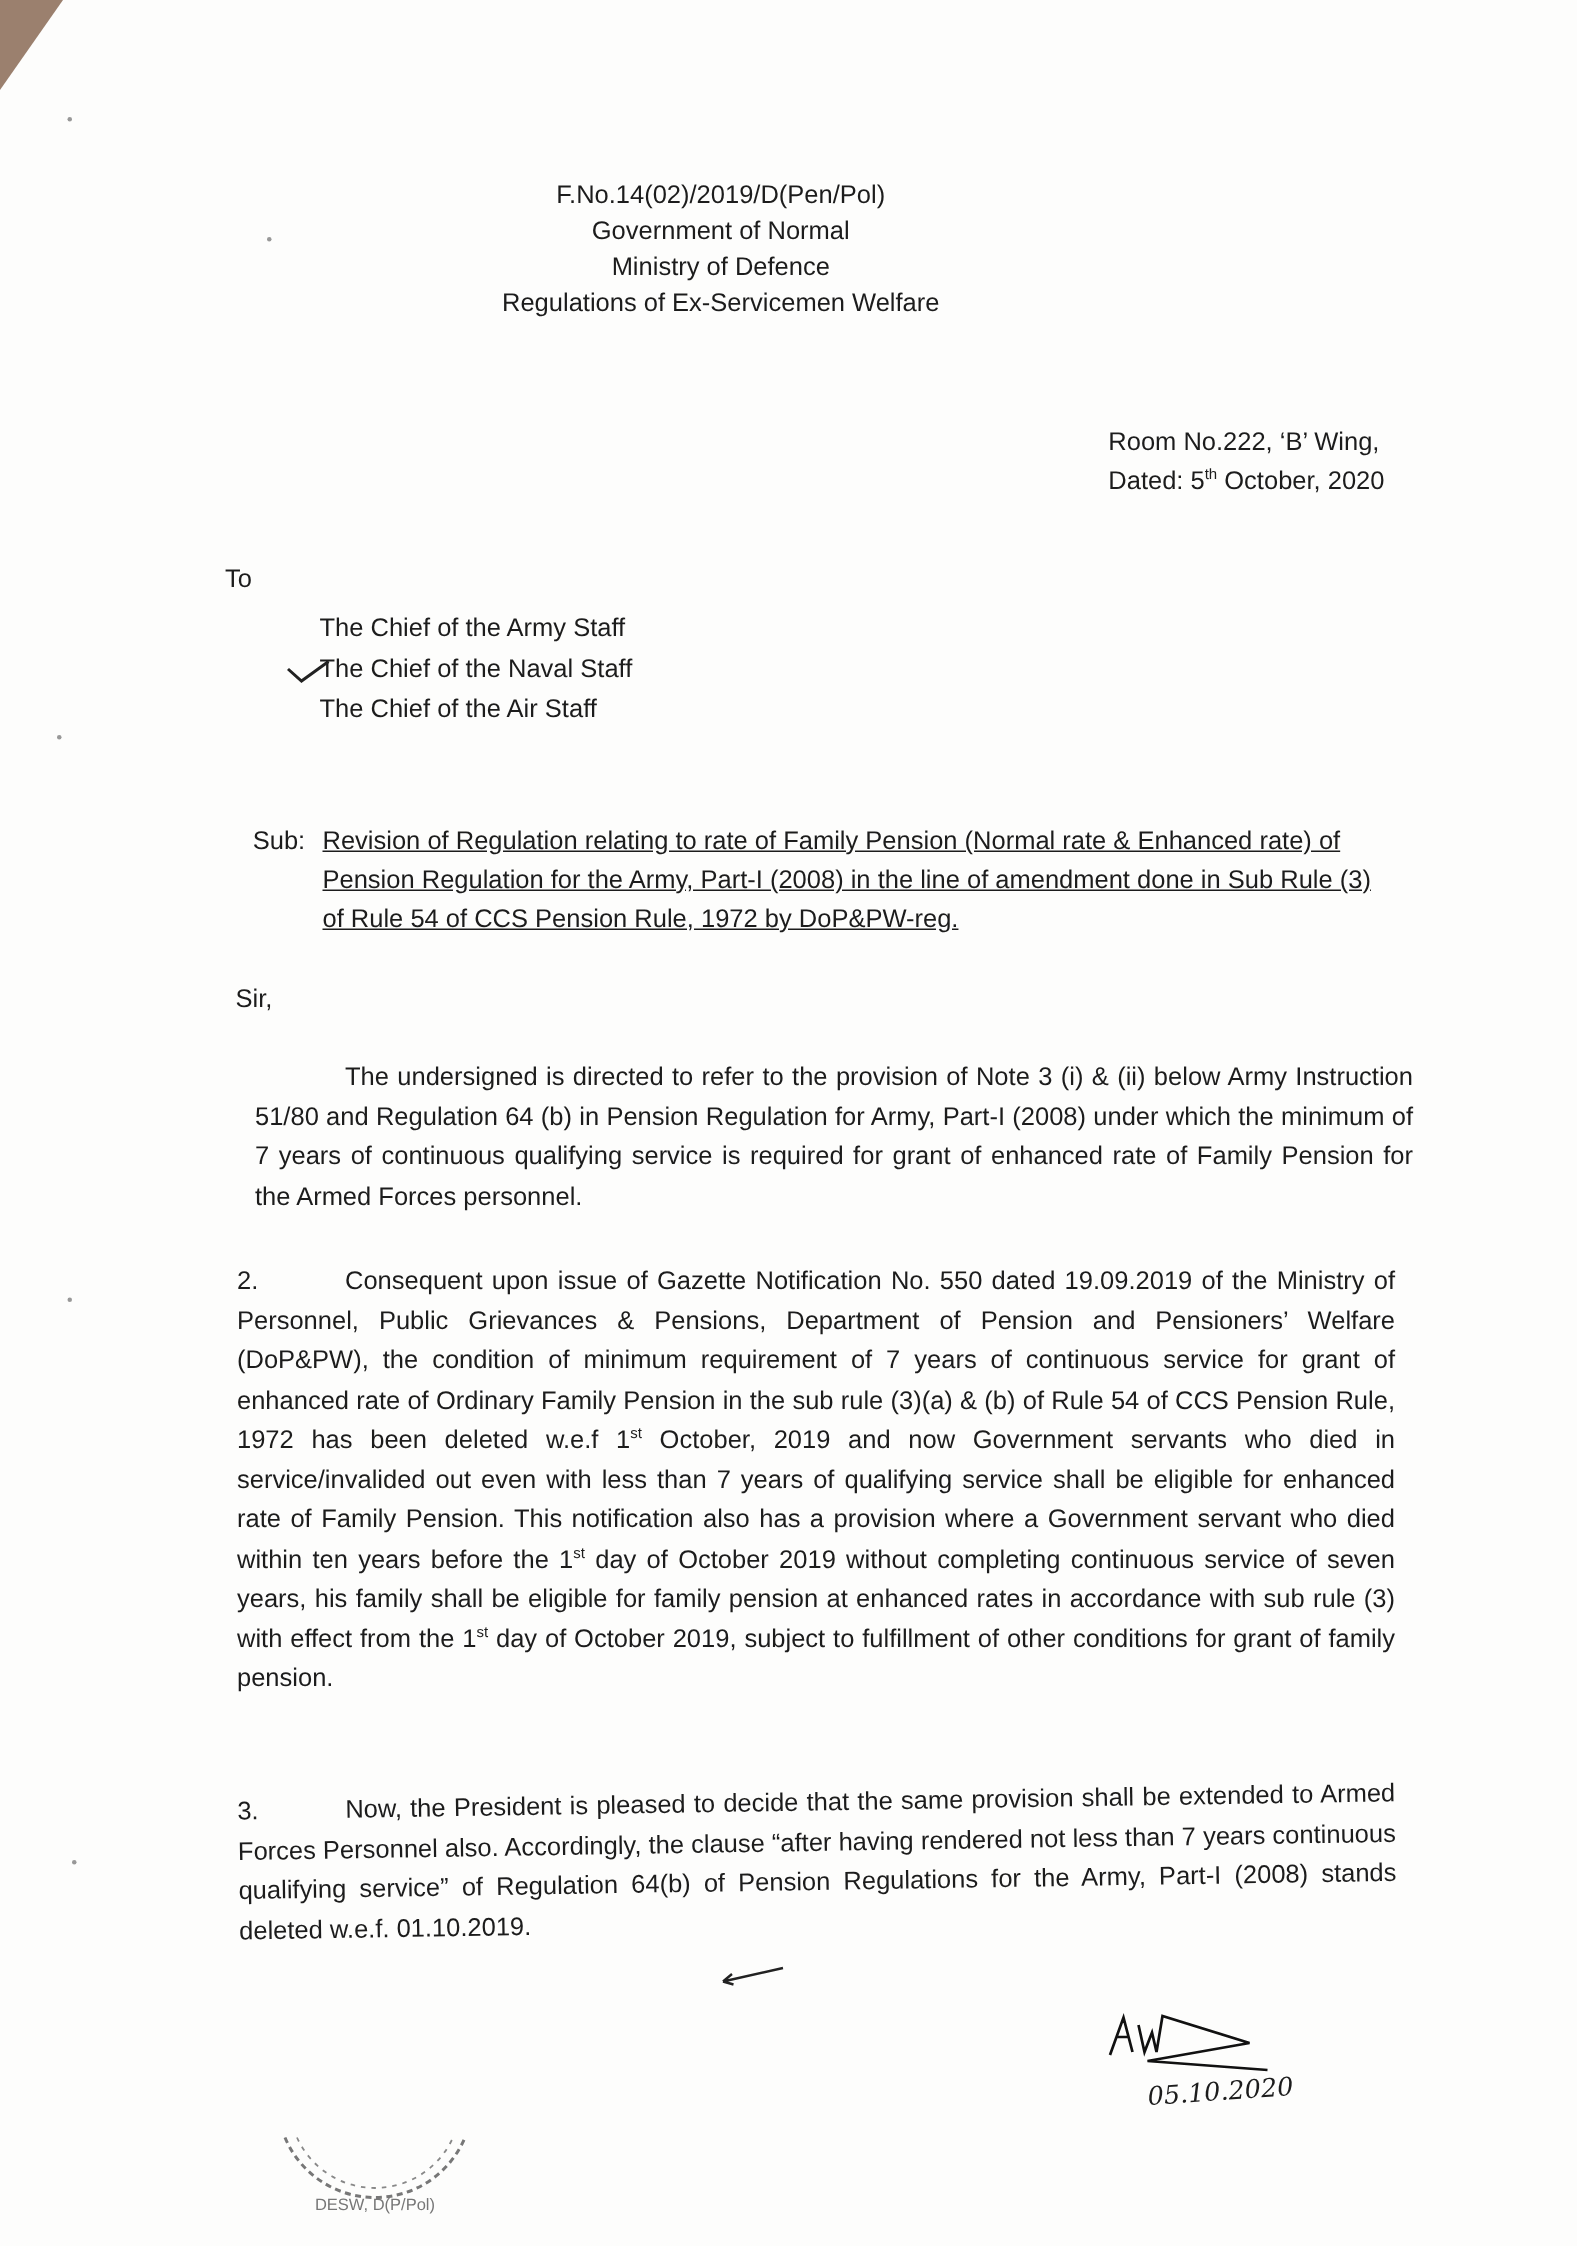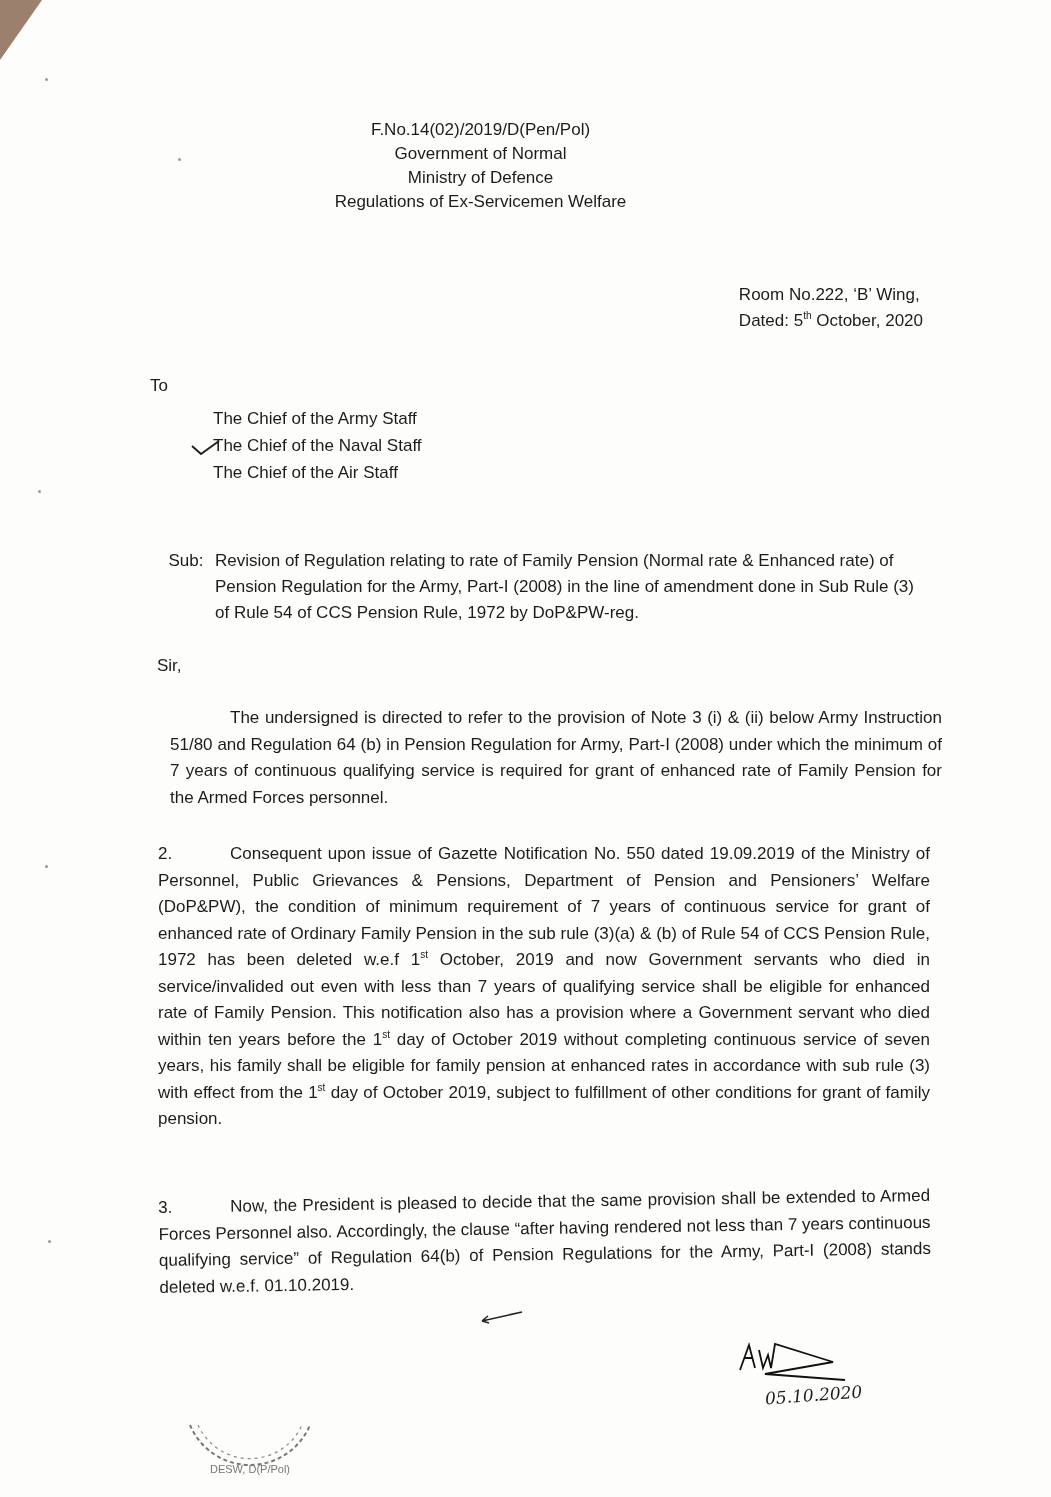--- a/index.html
+++ b/index.html
@@ -18,21 +18,21 @@
     .speck { position: absolute; width: 3px; height: 3px; background: #555; border-radius: 50%; opacity: .6; }
     .header { position: absolute; top: 118px; left: 0; width: 905px; text-align: center; font-size: 17px; line-height: 24px; }
     .header div { margin-left: 56px; }
     .address { position: absolute; top: 282px; right: 128px; text-align: left; font-size: 17px; line-height: 26px; }
     sup { font-size: 10px; line-height: 0; }
     .to { position: absolute; top: 376px; left: 150px; font-size: 17px; }
     .recipients { position: absolute; top: 405px; left: 213px; font-size: 17px; line-height: 27px; }
     .tick { position: absolute; left: 191px; top: 440px; width: 30px; height: 16px; }
     .subject { position: absolute; top: 548px; left: 157px; width: 770px; font-size: 17px; line-height: 26px; display: flex; }
     .subject .sub-label { width: 58px; flex: none; text-align: center; }
-    .subject .sub-text { flex: 1; }
+    .subject .sub-text { flex: 1; text-decoration: underline; }
     .salutation { position: absolute; top: 656px; left: 157px; font-size: 17px; }
     .para { position: absolute; left: 158px; width: 772px; font-size: 17px; line-height: 26.5px; text-align: justify; }
     .p1 { top: 705px; text-indent: 60px; margin-left: 12px; }
     .p2 { top: 841px; }
     .p3 { top: 1195px; transform: rotate(-0.9deg); transform-origin: left top; }
     .num { display: inline-block; width: 72px; }
     .sig { position: absolute; left: 735px; top: 1340px; width: 140px; height: 80px; }
     .sig-date { position: absolute; left: 765px; top: 1385px; font-family: "DejaVu Serif", serif; font-style: italic; font-size: 17px; transform: rotate(-4deg); }
     .seal { position: absolute; left: 180px; top: 1395px; width: 140px; height: 100px; }
     .arrow { position: absolute; left: 478px; top: 1310px; width: 45px; height: 14px; }

